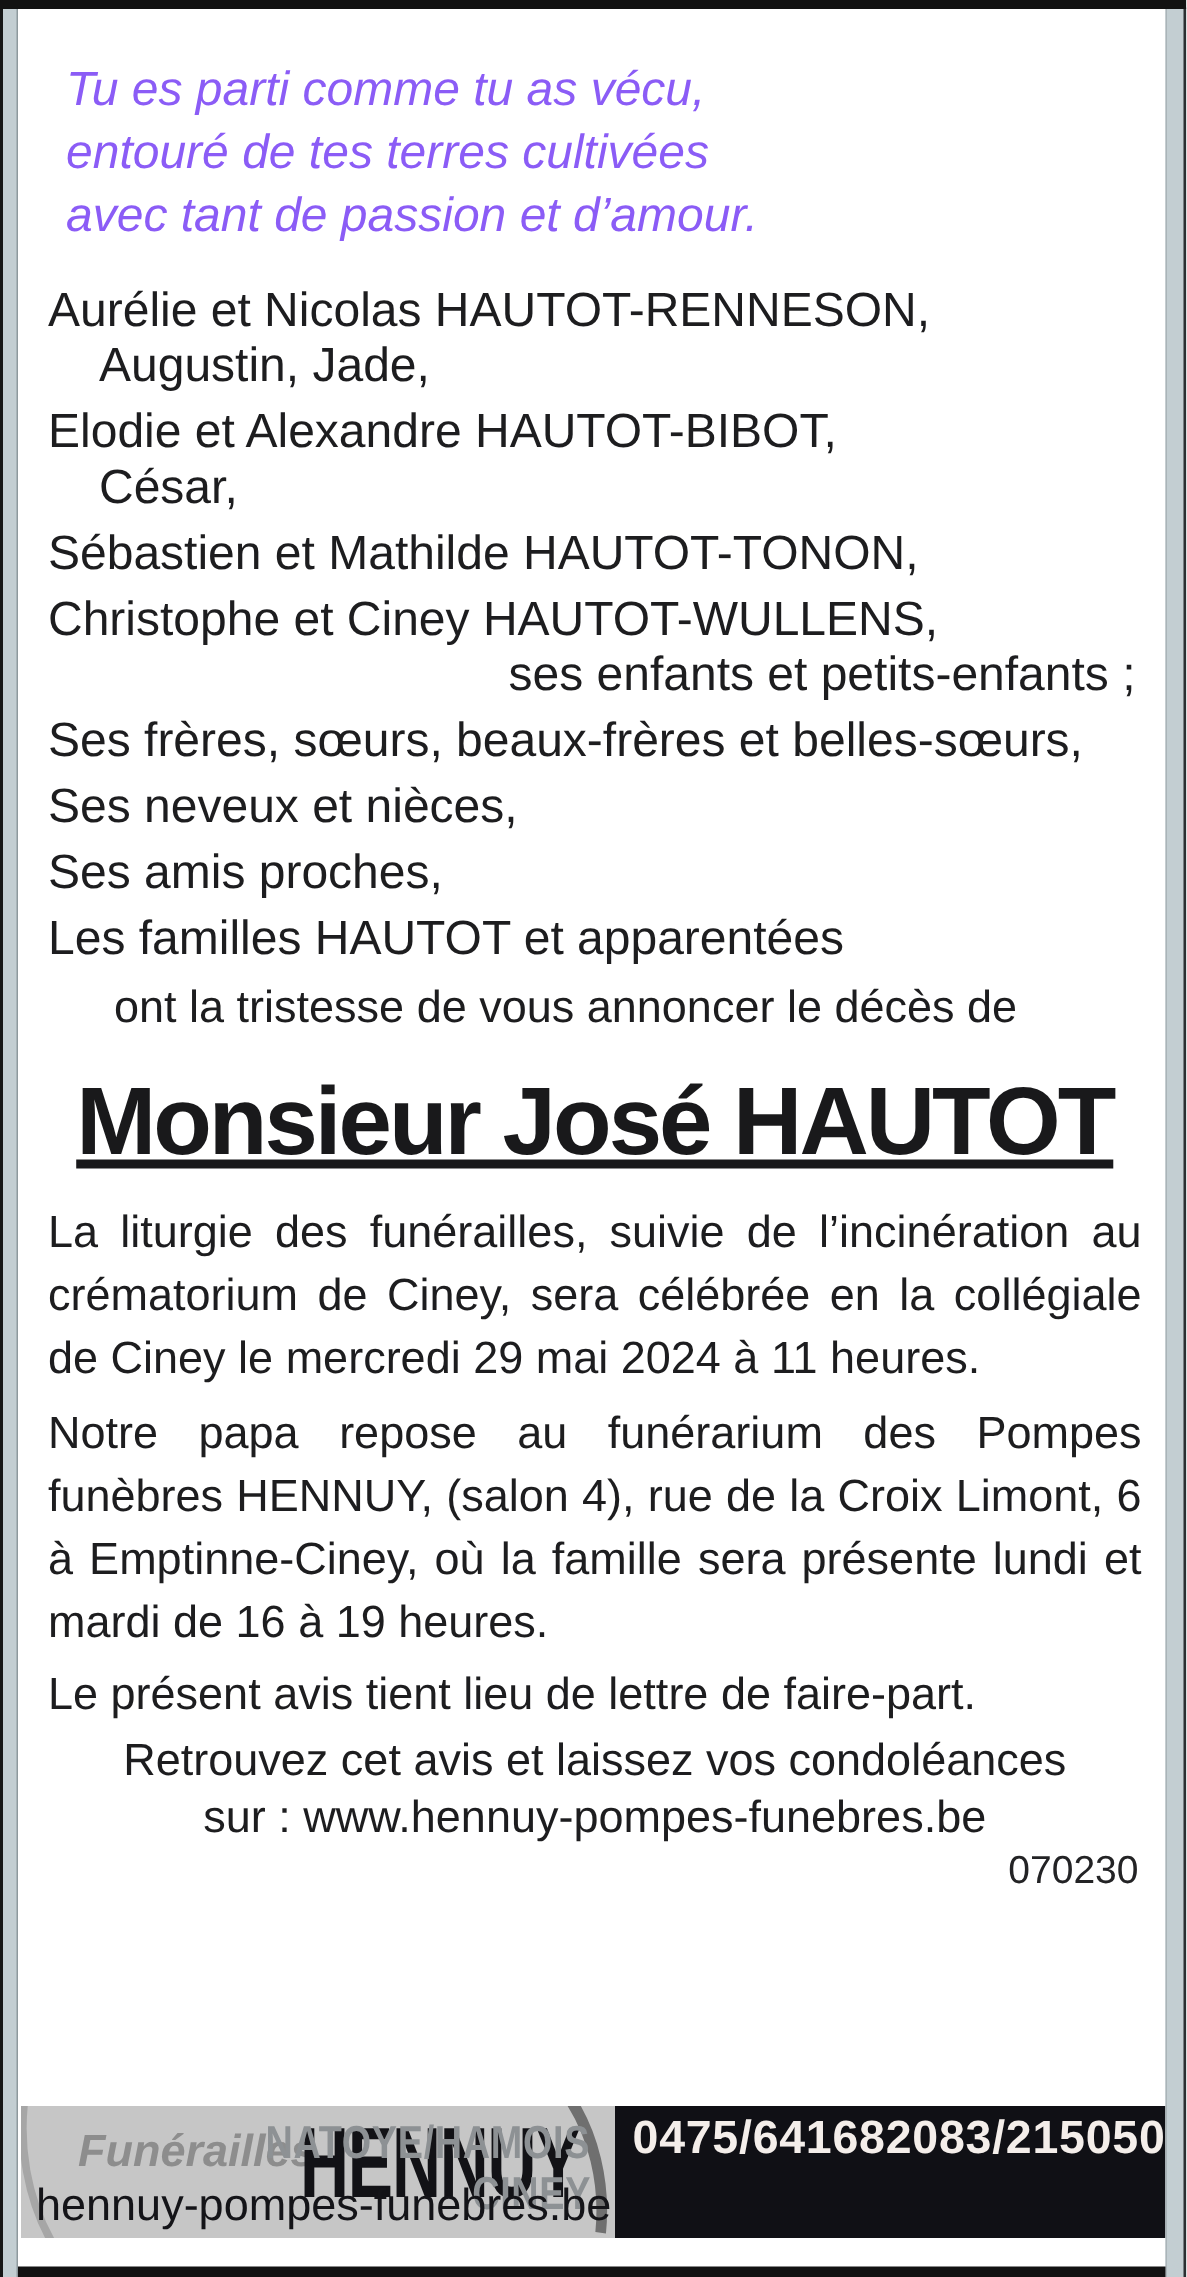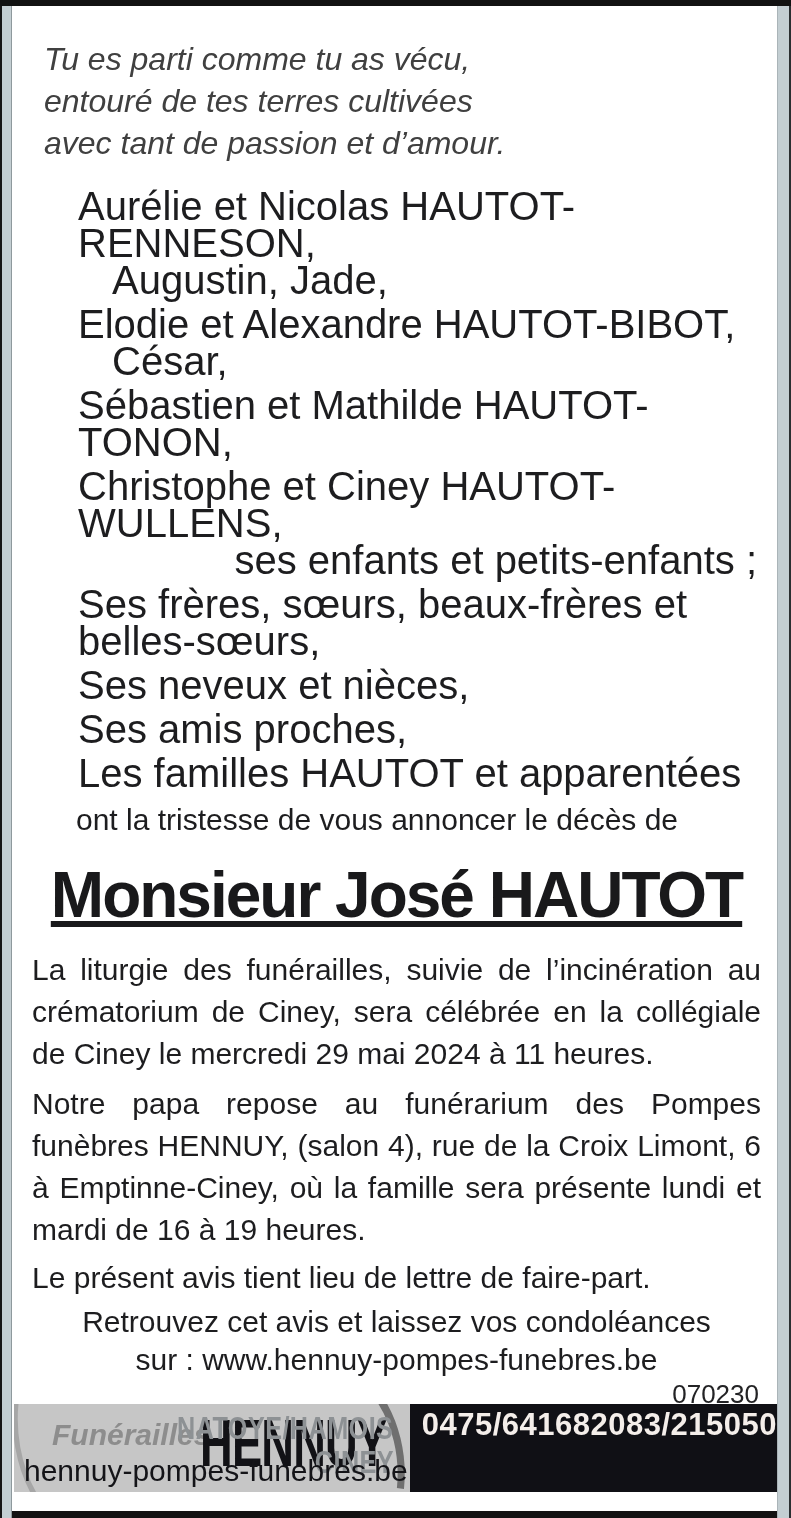--- a/index.html
+++ b/index.html
@@ -35,24 +35,24 @@
     position: absolute;
     top: 6px; left: 12px; right: 14px;
     padding: 0 16px 0 20px;
   }
 
   .quote {
     margin: 32px 0 0 12px;
     font-style: italic;
     font-size: 32px;
     line-height: 42px;
-    color: #404040;
-  }
-
-  .names { margin-top: 24px; font-size: 40px; line-height: 37px; margin-left: 46px; }
+    color: #8b5cf6;
+  }
+
+  .names { margin-top: 24px; font-size: 32px; line-height: 37px; }
   .names .line { margin: 0; }
   .names .sub { padding-left: 34px; }
   .names .grp { margin-top: 7px; }
   .names .children { text-align: right; padding-right: 4px; }
 
   .announce {
     margin-top: 9px;
     padding-left: 44px;
     font-size: 30px;
     line-height: 38px;

